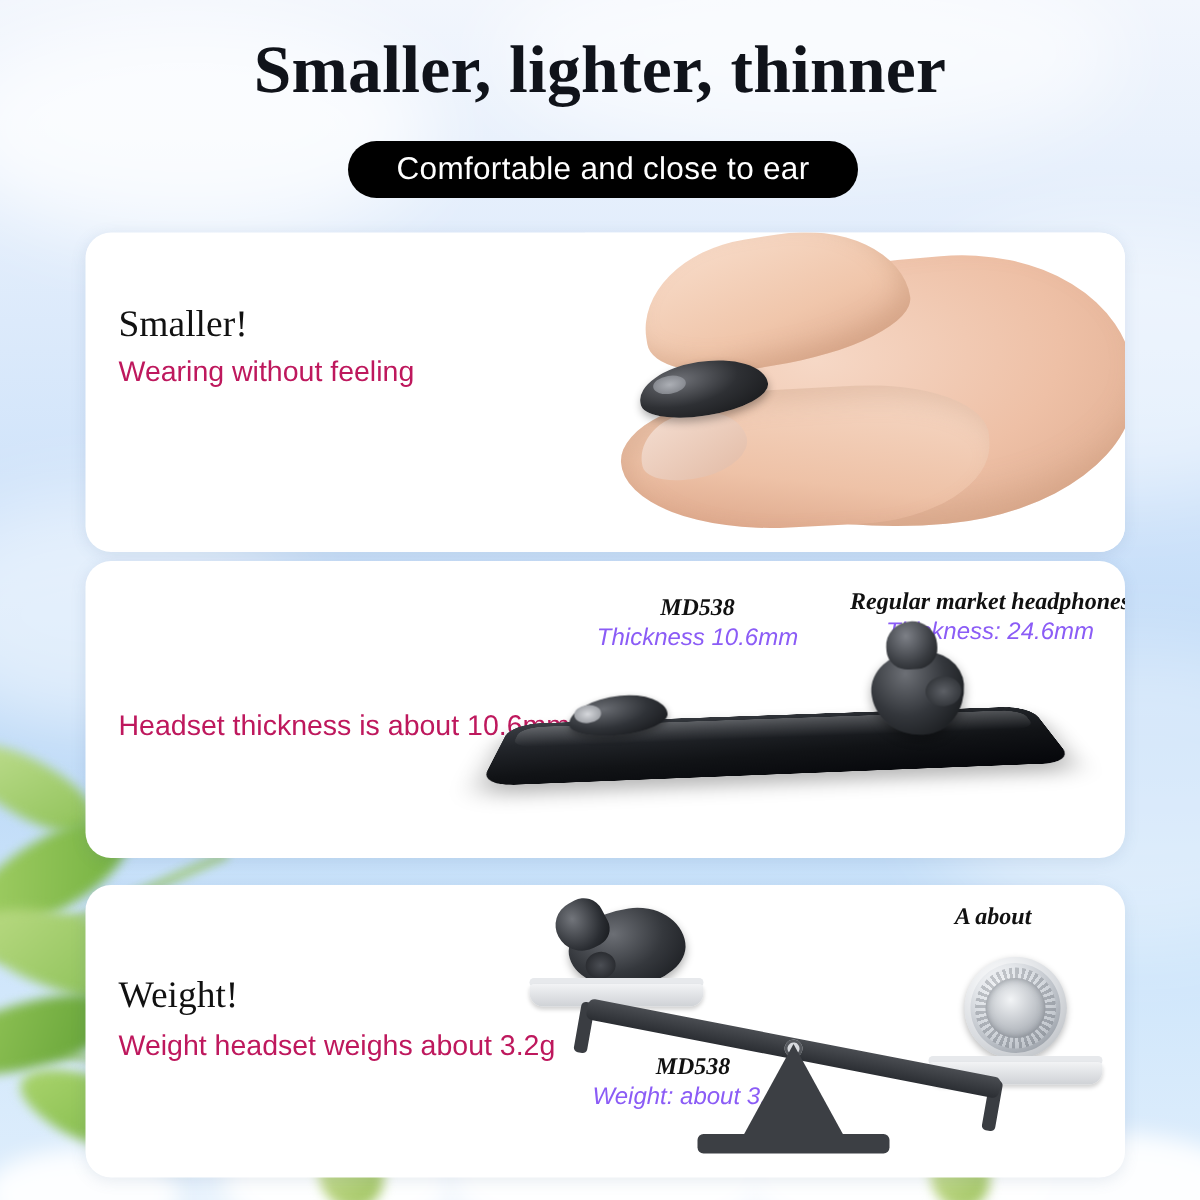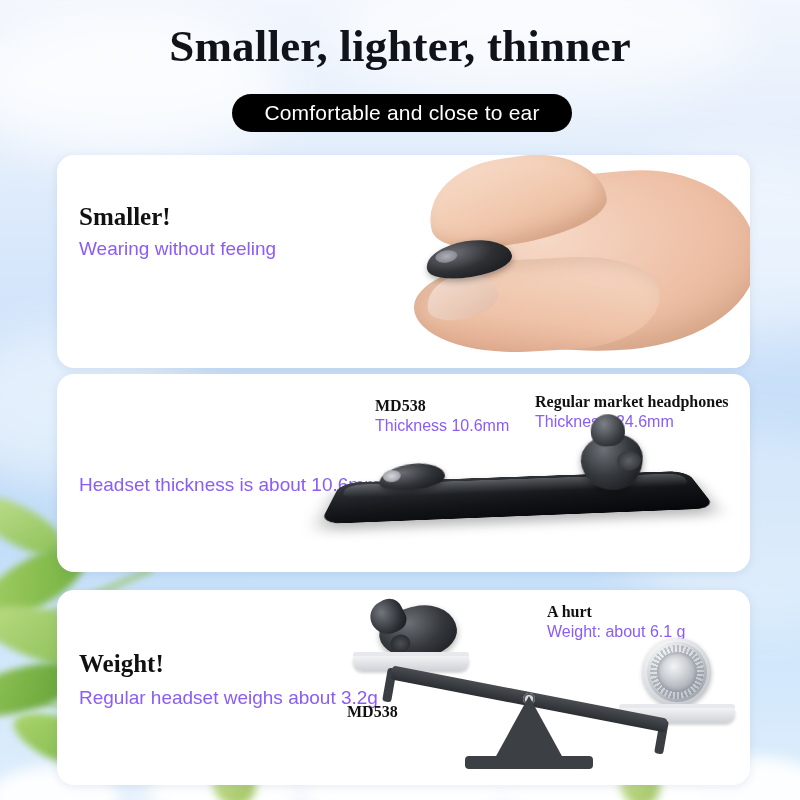--- a/index.html
+++ b/index.html
@@ -72,24 +72,24 @@
     position:absolute; left:57px; width:693px;
     background:#fff; border-radius:17px; overflow:hidden;
     box-shadow:0 2px 10px rgba(80,110,150,.13);
   }
   #card1 { top:155px; height:213px; }
   #card2 { top:374px; height:198px; }
   #card3 { top:590px; height:195px; }
 
   .c-title {
     position:absolute; font-family:"Liberation Serif", serif;
-    font-weight:bold; color:#111; font-size:25px; white-space:nowrap;
+    font-weight:normal; color:#111; font-size:25px; white-space:nowrap;
   }
   .c-line {
-    position:absolute; color:#8b5cf6; font-size:19px; white-space:nowrap;
+    position:absolute; color:#be185d; font-size:19px; white-space:nowrap;
   }
 
   
   #c1-title { left:22px; top:48px; }
   #c1-l1 { left:22px; top:83px; }
   #c1-l2 { left:22px; top:117px; }
 
   
   .photo1 { position:absolute; right:0; top:0; width:360px; height:213px; background:#fff; }
   .palm {
@@ -128,21 +128,21 @@
   }
   .bud-held::after {
     content:""; position:absolute; left:10px; top:6px; width:22px; height:12px;
     background:radial-gradient(ellipse,#b9bcc2,#7d8087); border-radius:50%; opacity:.85;
   }
 
   
   #c2-title { left:22px; top:62px; }
   #c2-l1 { left:22px; top:100px; }
   .lbl {
-    position:absolute; white-space:nowrap;
+    position:absolute; text-align:center; white-space:nowrap;font-style:italic;
   }
   .lbl .lbl-name {
     display:block; font-family:"Liberation Serif", serif; font-weight:bold;
     color:#111; font-size:16px; line-height:1.25;
   }
   .lbl .lbl-val {
     display:block; color:#8b5cf6; font-size:16px; line-height:1.3;
   }
   #c2-lblA { left:318px; top:22px; width:180px; }
   #c2-lblB { left:478px; top:18px; width:250px; }
@@ -331,28 +331,28 @@
 
     <div>
       <div class="phone"></div>
       <div class="bud-thin"></div>
       <div class="bud-bulky"></div>
     </div>
   </div>
 
   <div class="card" id="card3">
     <div class="c-title" id="c3-title">Weight!</div>
-    <div class="c-line" id="c3-l1">Regular headset weighs about 3.2g</div>
+    <div class="c-line" id="c3-l1">Weight headset weighs about 3.2g</div>
 
     <div class="lbl" id="c3-lblCoin">
-      <span class="lbl-name">A hurt</span>
-      <span class="lbl-val">Weight: about 6.1 g</span>
+      <span class="lbl-name">A about</span>
     </div>
     <div class="lbl" id="c3-lblBud">
       <span class="lbl-name">MD538</span>
+      <span class="lbl-val">Weight: about 3.2g</span>
     </div>
 
     <div class="scale">
       <div class="bud-scale"></div>
       <div class="pan-top ptl"></div>
       <div class="pan pan-l"></div>
       <div class="coin"></div>
       <div class="pan-top ptr"></div>
       <div class="pan pan-r"></div>
       <div class="arm-l"></div>

